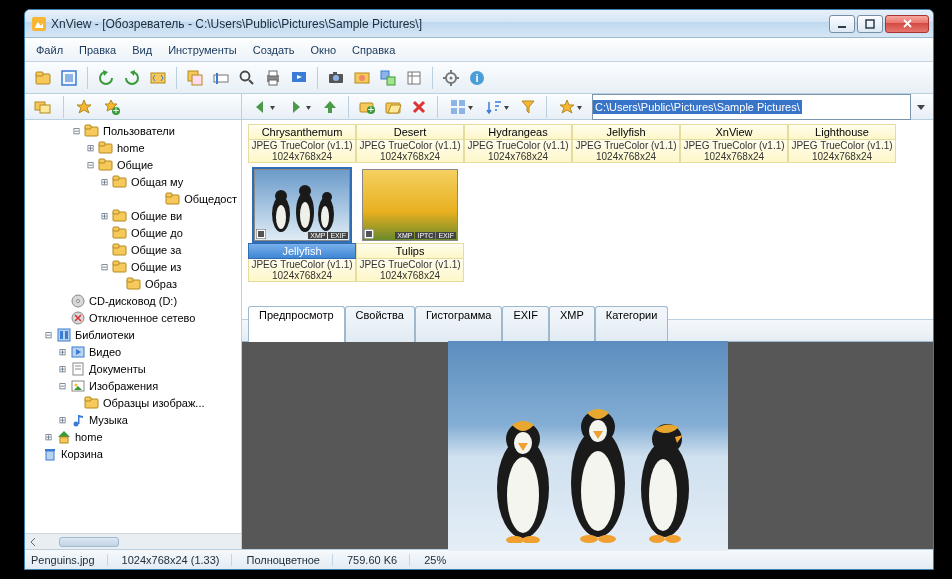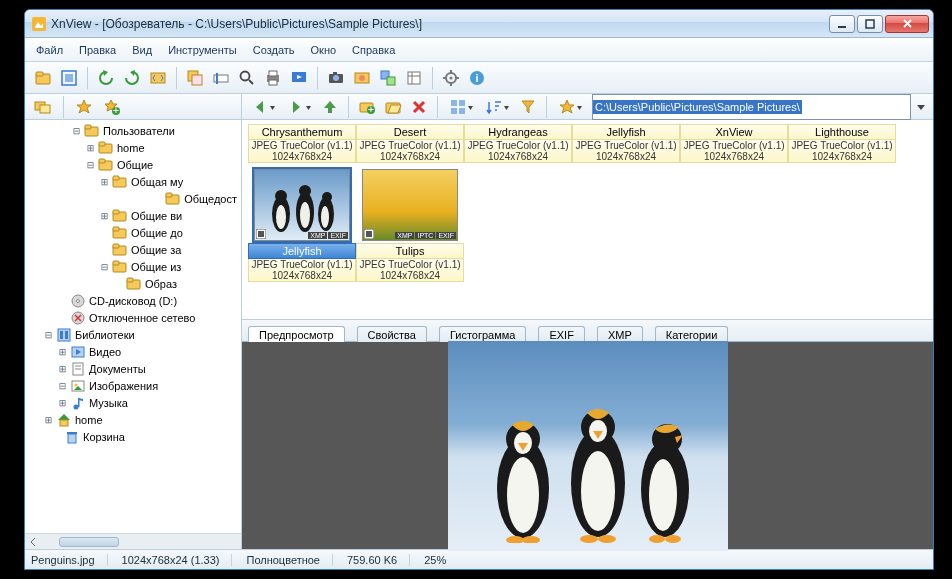--- a/index.html
+++ b/index.html
@@ -33,21 +33,21 @@
 .pathsel { background: #3874c8; color: #fff; padding: 1px 2px; }
 .browser { flex: 0 0 200px; background: #fff; overflow: auto; border-bottom: 1px solid #bccfde; padding: 4px 6px; display: flex; flex-wrap: wrap; align-content: flex-start; gap: 4px 0; }
 .thumbcell { width: 108px; text-align: center; }
 .thumbname { background: linear-gradient(#fffdee,#fdf7c8); border: 1px solid #e5dd9d; padding: 1px 2px; white-space: nowrap; overflow: hidden; text-overflow: ellipsis; }
 .thumbname.sel { background: linear-gradient(#7ab0ec,#3e86d4); color: #fff; border-color: #2f6db5; }
 .thumbmeta { background: linear-gradient(#fffdee,#fdf7c8); border: 1px solid #e5dd9d; border-top: 0; font-size: 10px; line-height: 11px; color: #333; }
 .thumbimg { width: 96px; height: 72px; margin: 2px auto; border: 1px solid #888; background: #cdd; display: flex; align-items: flex-end; justify-content: flex-end; position: relative; }
 .thumbimg.sel { outline: 2px solid #2f6db5; }
 .badge { font-size: 7px; background: #444; color: #fff; padding: 0 2px; margin: 0 1px 1px 0; }
 .prevtabs { height: 22px; background: linear-gradient(#f5f8fb,#e5edf4); display: flex; align-items: flex-end; padding: 0 6px; border-bottom: 1px solid #9fb8cc; }
-.ptab { height: 16px; padding: 2px 10px 0; border: 1px solid #9fb8cc; border-bottom: none; background: linear-gradient(#f3f7fb,#e1ebf3); border-radius: 3px 3px 0 0; margin-right: 12px; position: relative; top: 1px; }
+.ptab { height: 36px; padding: 2px 10px 0; border: 1px solid #9fb8cc; border-bottom: none; background: linear-gradient(#f3f7fb,#e1ebf3); border-radius: 3px 3px 0 0; margin-right: 0px; position: relative; top: 1px; }
 .ptab.active { background: #fff; z-index: 1; }
 .preview { flex: 1; background: #575757; display: flex; align-items: center; justify-content: center; min-height: 0; }
 .previmg { width: 280px; height: 210px; background: linear-gradient(#5c8dbe 0%,#84aed4 40%,#cfe0ef 55%,#e5eef6 100%); position: relative; }
 .statusbar { height: 20px; background: linear-gradient(#f6f9fc,#e3ecf3); border-top: 1px solid #bccfde; display: flex; align-items: center; padding: 0 6px; gap: 14px; color: #20303c; }
 .statusbar > span { border-right: 1px solid #c4d4e2; padding-right: 12px; }
 .statusbar > span:last-child { border-right: none; }
 .ficon { width: 16px; height: 16px; display: inline-block; }
 
 svg { display: block; }
 .penguin { position: absolute; bottom: 8px; }
@@ -428,20 +428,30 @@
             <span class="twist">⊟</span>
             <span class="ficon">
               <svg width="16" height="16">
                 <rect x="2" y="3" width="12" height="10" fill="#fff" stroke="#888"></rect>
                 <circle cx="6" cy="7" r="1.5" fill="#f7b733"></circle>
                 <polygon points="4,12 8,8 12,12" fill="#3a9a3a"></polygon>
               </svg>
             </span>
             <span class="trlabel">Изображения</span>
           </div>
+          <div class="treeitm" style="padding-left: 46px;">
+            <span class="twist"></span>
+            <span class="ficon">
+              <svg width="16" height="16">
+                <rect x="1" y="4" width="13" height="9" rx="1" fill="#f7c95b" stroke="#b38a1f"></rect>
+                <rect x="1" y="2" width="6" height="4" rx="1" fill="#f7c95b" stroke="#b38a1f"></rect>
+              </svg>
+            </span>
+            <span class="trlabel">Образцы изображ...</span>
+          </div>
           <div class="treeitm" style="padding-left: 32px;">
             <span class="twist">⊞</span>
             <span class="ficon">
               <svg width="16" height="16">
                 <circle cx="6" cy="12" r="2.5" fill="#3a7bd5"></circle>
                 <rect x="8" y="3" width="1.5" height="9" fill="#3a7bd5"></rect>
                 <path d="M8 3 L13 4 L13 6 L8 5" fill="#3a7bd5"></path>
               </svg>
             </span>
             <span class="trlabel">Музыка</span>
@@ -449,21 +459,21 @@
           <div class="treeitm" style="padding-left: 18px;">
             <span class="twist">⊞</span>
             <span class="ficon">
               <svg width="16" height="16">
                 <polygon points="8,2 14,8 2,8" fill="#3a9a3a"></polygon>
                 <rect x="4" y="8" width="8" height="6" fill="#f7c95b" stroke="#b38a1f"></rect>
               </svg>
             </span>
             <span class="trlabel">home</span>
           </div>
-          <div class="treeitm" style="padding-left: 26px;">
+          <div class="treeitm" style="padding-left: 4px;">
             <span class="twist"></span>
             <span class="ficon">
               <svg width="16" height="16">
                 <rect x="4" y="5" width="8" height="9" fill="#b8d4ec" stroke="#3a7bd5"></rect>
                 <rect x="3" y="3" width="10" height="2" fill="#3a7bd5"></rect>
               </svg>
             </span>
             <span class="trlabel">Корзина</span>
           </div>
         </div>

